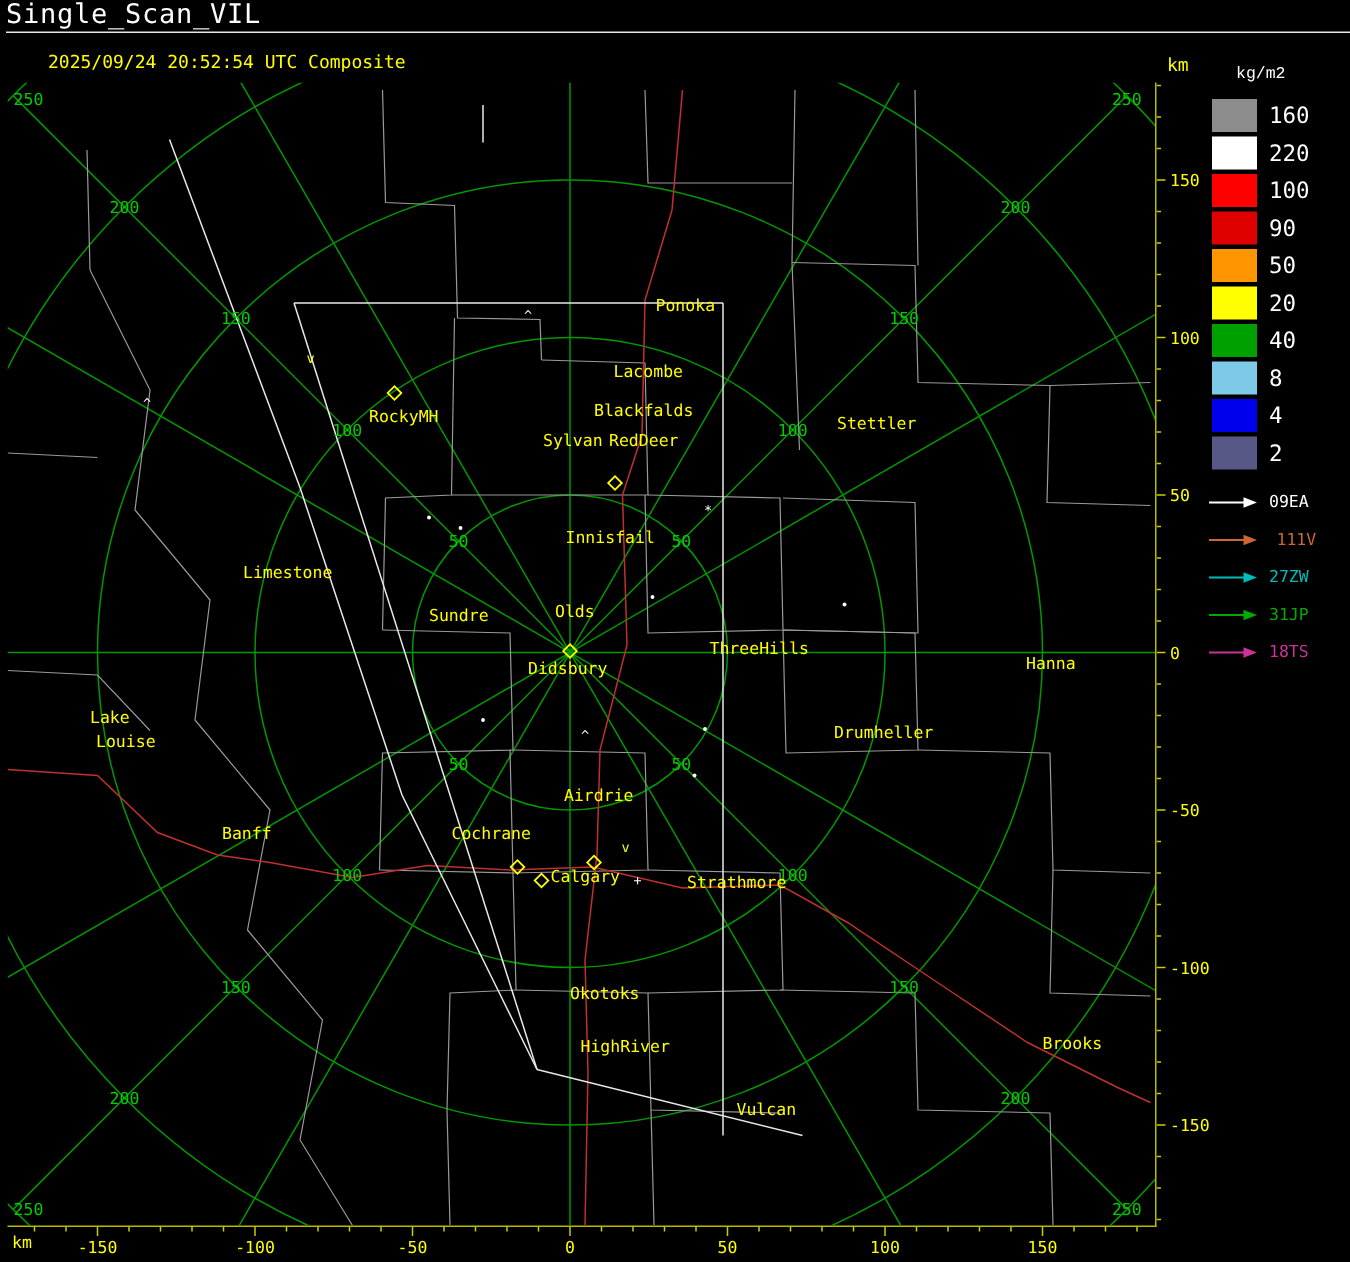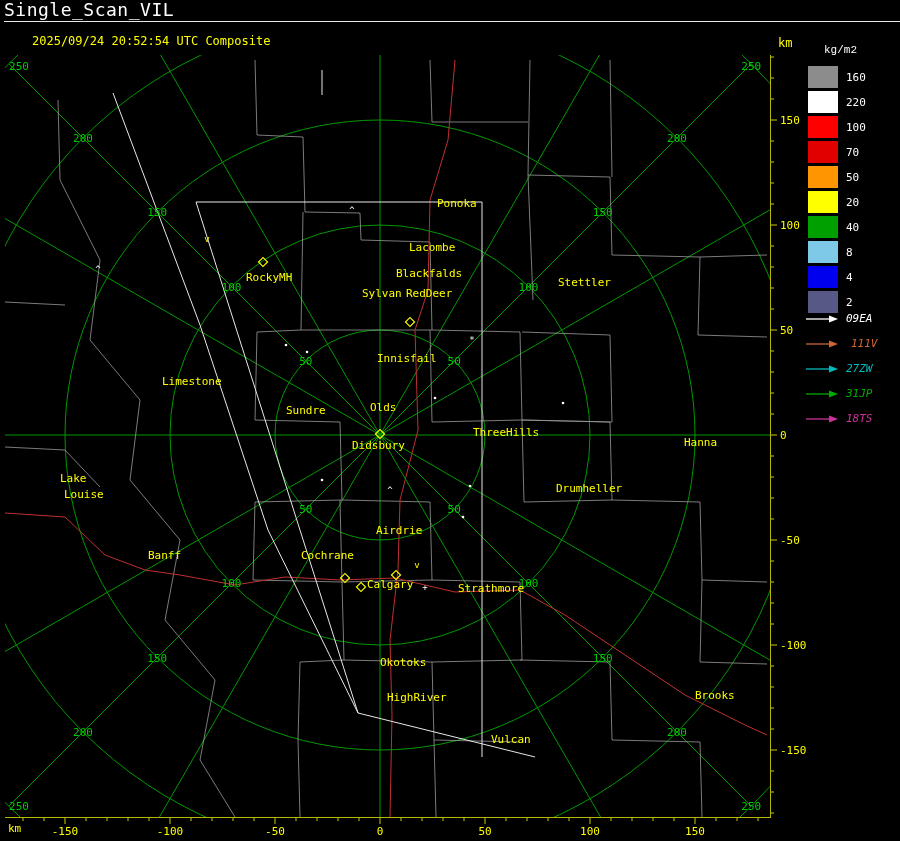--- a/index.html
+++ b/index.html
@@ -16,22 +16,22 @@
   #map-svg text{font-family:"DejaVu Sans Mono","Liberation Mono",monospace;}
   #right-axis{position:absolute;left:771px;top:55px;}
   #bottom-axis{position:absolute;left:0;top:818px;}
   #unit-bottom-left{position:absolute;left:8px;top:822px;color:#ffff00;font-size:11px;}
   #legend{position:absolute;left:800px;top:40px;width:100px;}
   #legend-unit{position:absolute;left:824px;top:44px;width:70px;text-align:left;
                color:#ffffff;font-size:11px;font-family:Liberation Mono, monospace;}
   #scale-rows{position:absolute;left:808px;top:66px;}
   .scale-row{height:22px;margin-bottom:3px;display:flex;align-items:center;}
   .scale-swatch{width:30px;height:22px;flex:0 0 30px;}
-  .scale-value{color:#ffffff;font-size:11px;margin-left:8px;}
-  #radar-rows{position:absolute;left:804px;top:306px;font-style:italic;}
+  .scale-value{color:#ffffff;font-size:15px;margin-left:8px;}
+  #radar-rows{position:absolute;left:804px;top:322px;}
   .radar-row{height:25px;display:flex;align-items:center;}
   .radar-id{font-size:11px;margin-left:6px;}
 </style>
 </head>
 <body>
 
 <div id="title-bar">
   <span>Single_Scan_VIL</span>
 </div>
 
@@ -259,21 +259,21 @@
     <div class="scale-row">
       <div class="scale-swatch" style="background: rgb(255, 255, 255);"></div>
       <span class="scale-value">220</span>
     </div>
     <div class="scale-row">
       <div class="scale-swatch" style="background: rgb(255, 0, 0);"></div>
       <span class="scale-value">100</span>
     </div>
     <div class="scale-row">
       <div class="scale-swatch" style="background: rgb(224, 0, 0);"></div>
-      <span class="scale-value">70</span>
+      <span class="scale-value">90</span>
     </div>
     <div class="scale-row">
       <div class="scale-swatch" style="background: rgb(255, 149, 0);"></div>
       <span class="scale-value">50</span>
     </div>
     <div class="scale-row">
       <div class="scale-swatch" style="background: rgb(255, 255, 0);"></div>
       <span class="scale-value">20</span>
     </div>
     <div class="scale-row">

